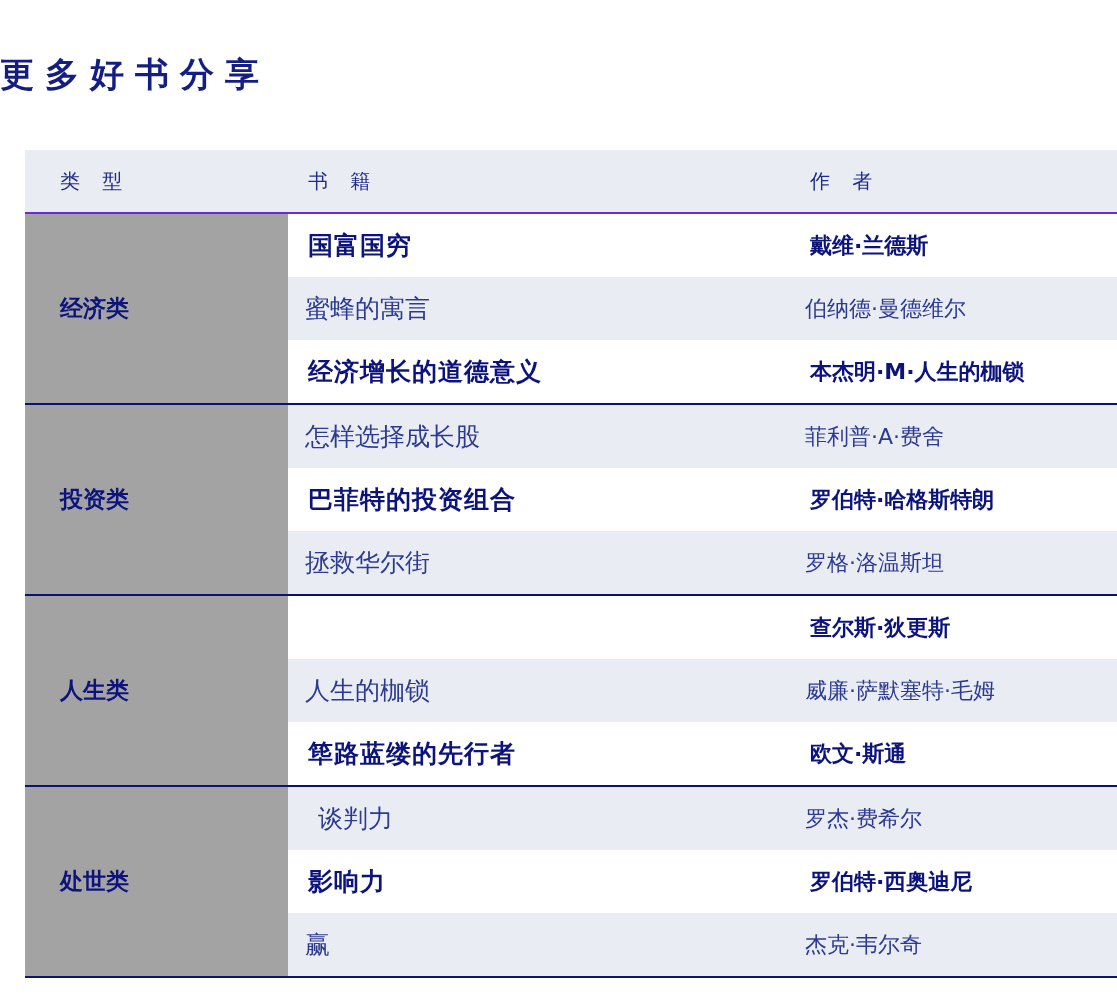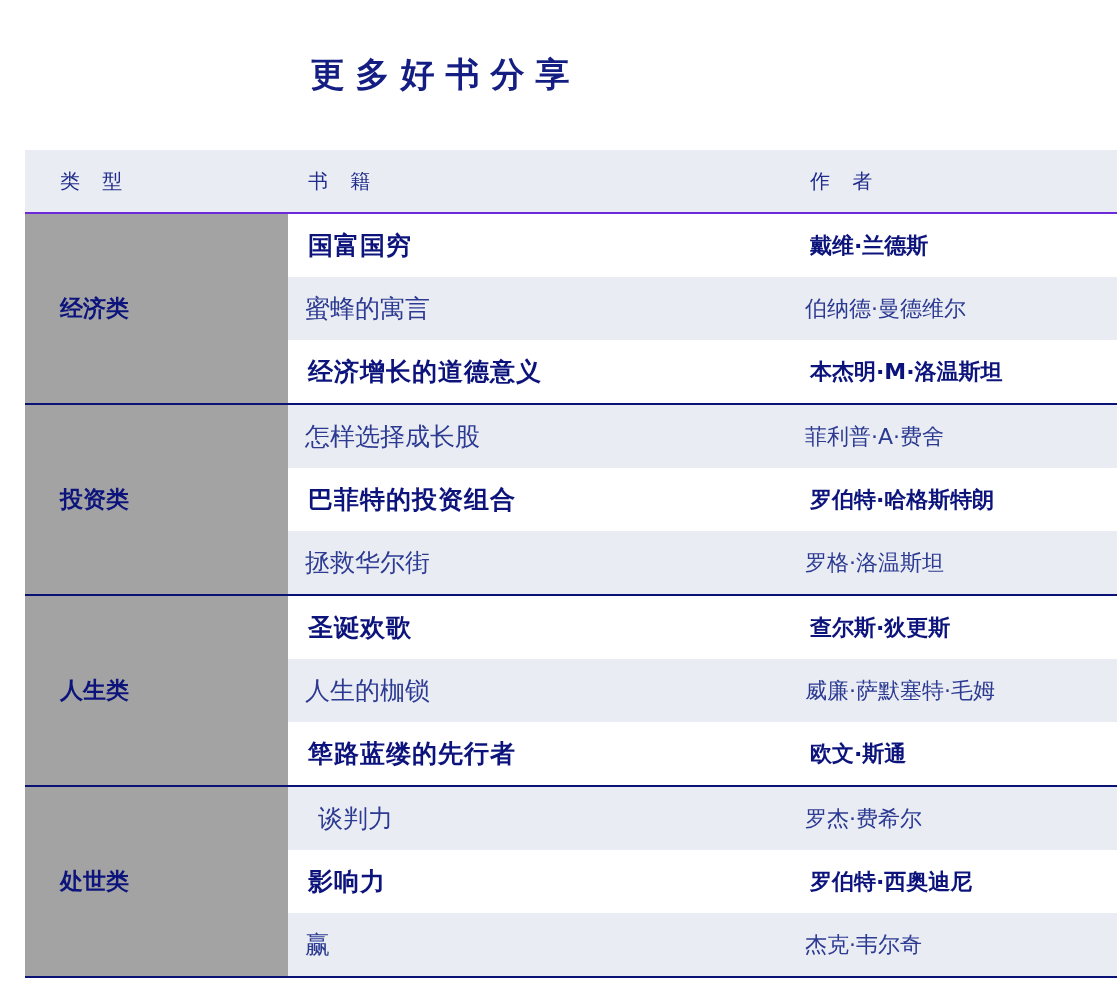--- a/index.html
+++ b/index.html
@@ -13,21 +13,21 @@
     height: 996px;
     font-family: "DejaVu Sans", "Liberation Sans", sans-serif;
     overflow: hidden;
   }
   .title {
     position: absolute;
     top: 52px;
     left: 0;
     width: 891px;
     margin: 0;
-    text-align: center;
+    text-align: left;
     font-family: "DejaVu Serif", "Liberation Serif", serif;
     font-weight: 700;
     font-size: 34px;
     letter-spacing: 11px;
     color: #141e82;
   }
   .table {
     position: absolute;
     top: 150px;
     left: 25px;
@@ -111,21 +111,21 @@
           <div class="cell book-cell stripe" style="grid-row: 2;">
             <span class="book regular">蜜蜂的寓言</span>
           </div>
           <div class="cell author-cell stripe" style="grid-row: 2;">
             <span class="author regular">伯纳德·曼德维尔</span>
           </div>
           <div class="cell book-cell" style="grid-row: 3;">
             <span class="book bold">经济增长的道德意义</span>
           </div>
           <div class="cell author-cell" style="grid-row: 3;">
-            <span class="author bold">本杰明·M·洛温斯坦</span>
+            <span class="author bold">本杰明·M·人生的枷锁</span>
           </div>
         </div>
         <div class="group">
           <div class="cat">投资类</div>
           <div class="cell book-cell stripe" style="grid-row: 1;">
             <span class="book regular">怎样选择成长股</span>
           </div>
           <div class="cell author-cell stripe" style="grid-row: 1;">
             <span class="author regular">菲利普·A·费舍</span>
           </div>
@@ -137,23 +137,20 @@
           </div>
           <div class="cell book-cell stripe" style="grid-row: 3;">
             <span class="book regular">拯救华尔街</span>
           </div>
           <div class="cell author-cell stripe" style="grid-row: 3;">
             <span class="author regular">罗格·洛温斯坦</span>
           </div>
         </div>
         <div class="group">
           <div class="cat">人生类</div>
-          <div class="cell book-cell" style="grid-row: 1;">
-            <span class="book bold">圣诞欢歌</span>
-          </div>
           <div class="cell author-cell" style="grid-row: 1; align-items: center;">
             <span class="author bold">查尔斯·狄更斯</span>
           </div>
           <div class="cell book-cell stripe" style="grid-row: 2;">
             <span class="book regular">人生的枷锁</span>
           </div>
           <div class="cell author-cell stripe" style="grid-row: 2;">
             <span class="author regular">威廉·萨默塞特·毛姆</span>
           </div>
           <div class="cell book-cell" style="grid-row: 3;">

